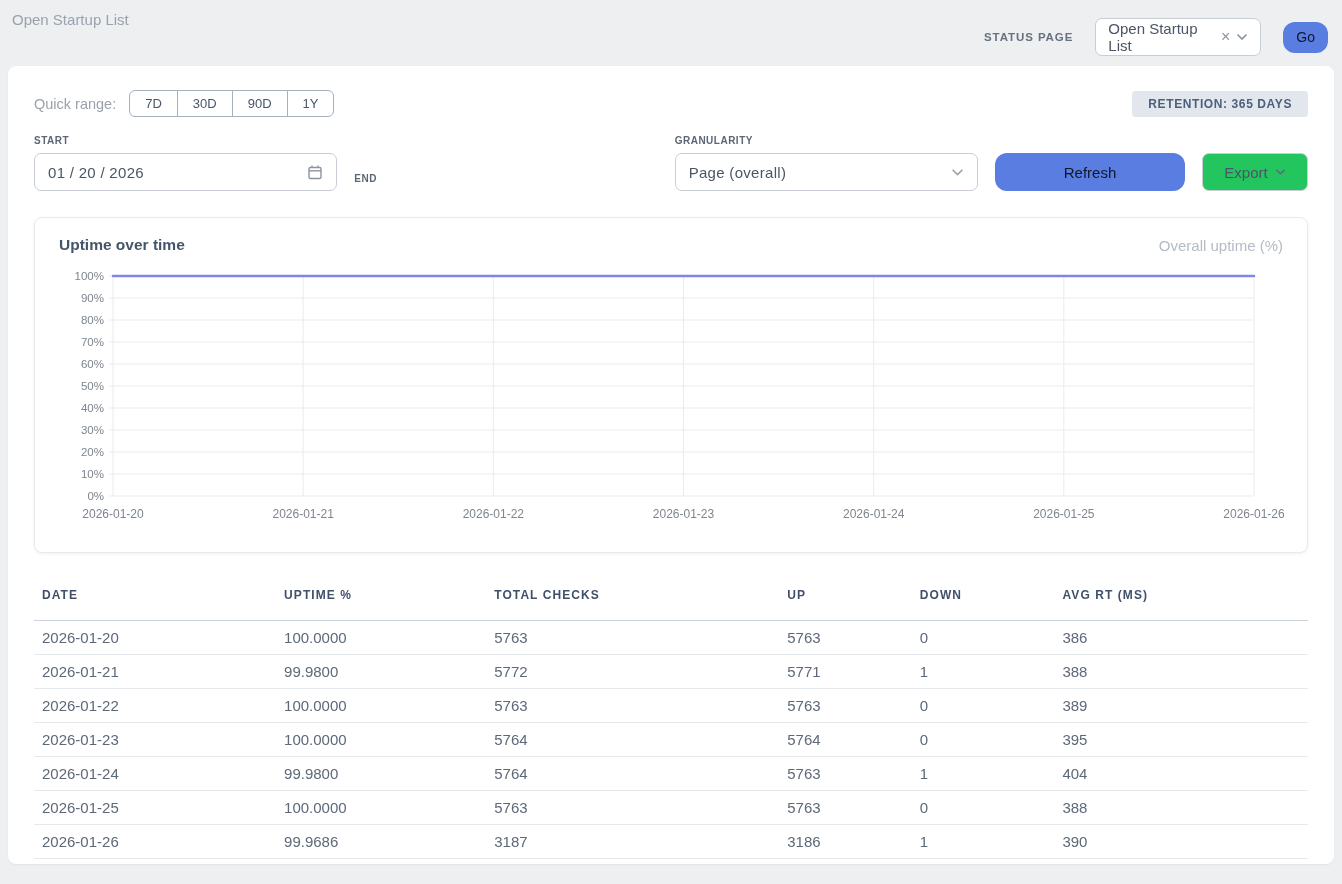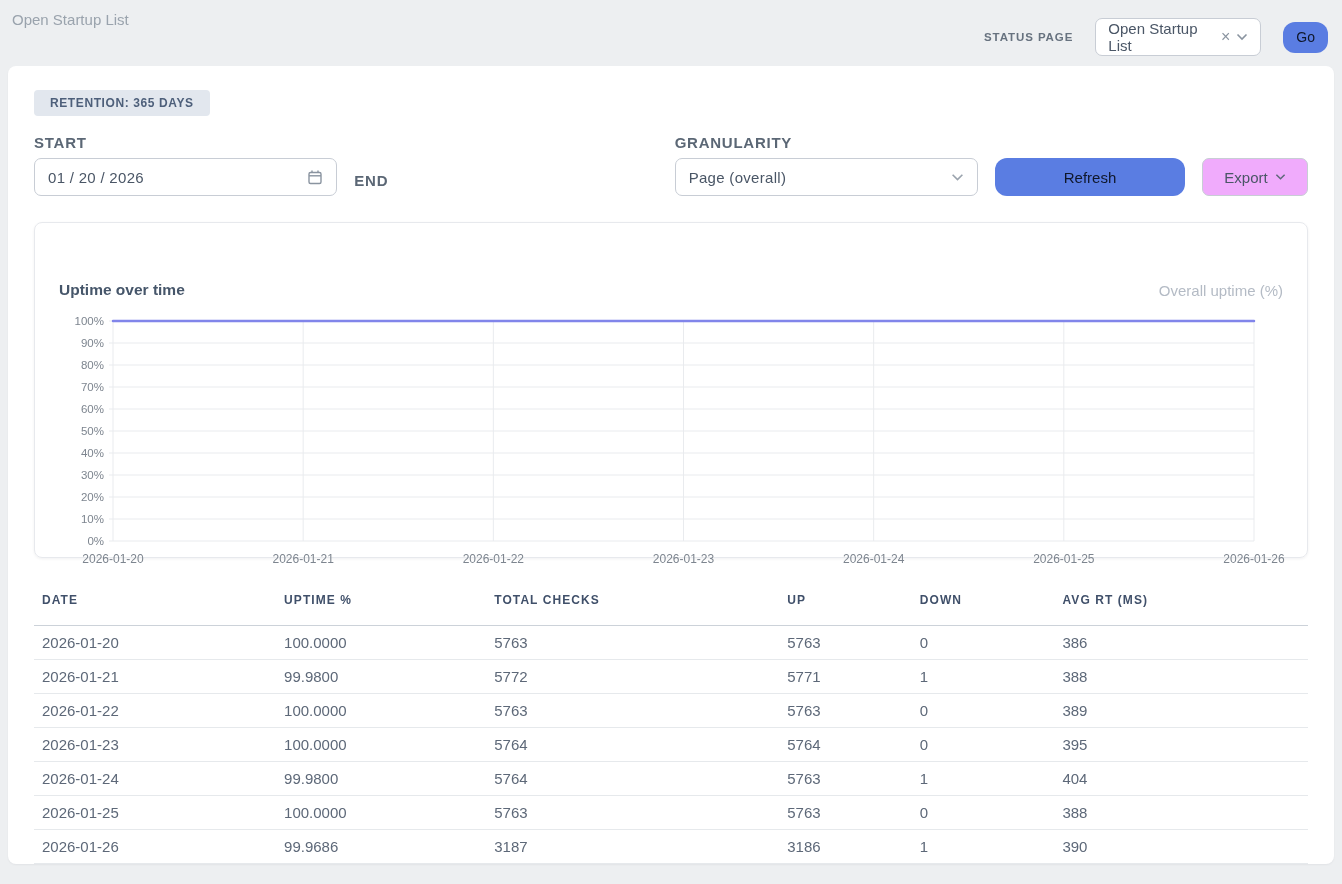--- a/index.html
+++ b/index.html
@@ -50,43 +50,43 @@
   .qr-btn:first-child { border-radius:6px 0 0 6px; margin-left:0; }
   .qr-btn:last-child { border-radius:0 6px 6px 0; }
   .retention-badge {
     background:#e2e7ee; color:#4d5f7a; font-size:12px; font-weight:700;
     letter-spacing:.05em; border-radius:4px; padding:6px 16px;
   }
   
   .filter-row { display:flex; align-items:flex-end; gap:17px; margin-top:18px; }
   .field { flex:1; }
   .field-label {
-    display:block; font-size:15px; font-weight:600; letter-spacing:.05em;
+    display:block; font-size:10px; font-weight:600; letter-spacing:.05em;
     color:#5b6775; margin-bottom:7px;
   }
   .input-box {
     display:flex; align-items:center; justify-content:space-between;
     border:1px solid #c8cdd5; border-radius:7px; height:38px; padding:0 13px;
     background:#fff; cursor:text;
   }
   .input-box .input-value { font-size:15px; color:#4a5666; letter-spacing:.3px; }
   .refresh-btn { width:190px; height:38px; flex:none; font-size:15px; }
   .export-btn {
     width:106px; height:38px; flex:none;
     display:flex; align-items:center; justify-content:center; gap:7px;
-    background:#f0abfc; border:1px solid #c8cdd5; border-radius:7px;
+    background:#22c55e; border:1px solid #c8cdd5; border-radius:7px;
     font-size:15px; color:#4a5666; font-family:inherit; cursor:pointer;
   }
   
   .chart-card {
     margin-top:26px; border:1px solid #e7e9ed; border-radius:8px;
     box-shadow:0 1px 3px rgba(16,24,40,.06);
     padding:18px 24px 14px 24px; height:336px;
   }
-  .chart-head { display:flex; justify-content:space-between; align-items:center; padding:0 0 14px 0;margin-top:40px; }
+  .chart-head { display:flex; justify-content:space-between; align-items:center; padding:0 0 14px 0; }
   .chart-title { font-size:15.5px; font-weight:700; color:#46566a; }
   .chart-legend { font-size:15px; color:#b4bbc5; }
   #uptime-chart { overflow:visible; display:block; }
   .tick { font-family:"Liberation Sans","DejaVu Sans",sans-serif; font-size:11.5px; fill:#7d858f; }
   .xtick { font-family:"Liberation Sans","DejaVu Sans",sans-serif; font-size:12px; fill:#7d858f; }
   
   table { width:100%; border-collapse:collapse; margin-top:26px; table-layout:fixed; }
   th {
     text-align:left; font-size:12px; font-weight:700; letter-spacing:.09em;
     color:#40506a; padding:9px 8px 18px 8px; border-bottom:1px solid #ccd2d9;
@@ -118,20 +118,29 @@
         </span>
       </span>
     </div>
     <button class="btn-primary go-btn">Go</button>
   </div>
 </div>
 
 <div class="main-card">
 
   <div class="row1">
+    <div class="quick-range">
+      <span class="qr-label">Quick range:</span>
+      <div class="qr-group" id="quick-range-group">
+          <button class="qr-btn">7D</button>
+          <button class="qr-btn">30D</button>
+          <button class="qr-btn">90D</button>
+          <button class="qr-btn">1Y</button>
+        </div>
+    </div>
     <span class="retention-badge">RETENTION: 365 DAYS</span>
   </div>
 
   <div class="filter-row">
     <div class="field">
       <label class="field-label">START</label>
       <div class="input-box">
         <span class="input-value">01 / 20 / 2026</span>
         <span style="display:flex;">
           <svg width="16" height="16" viewBox="0 0 16 16">

